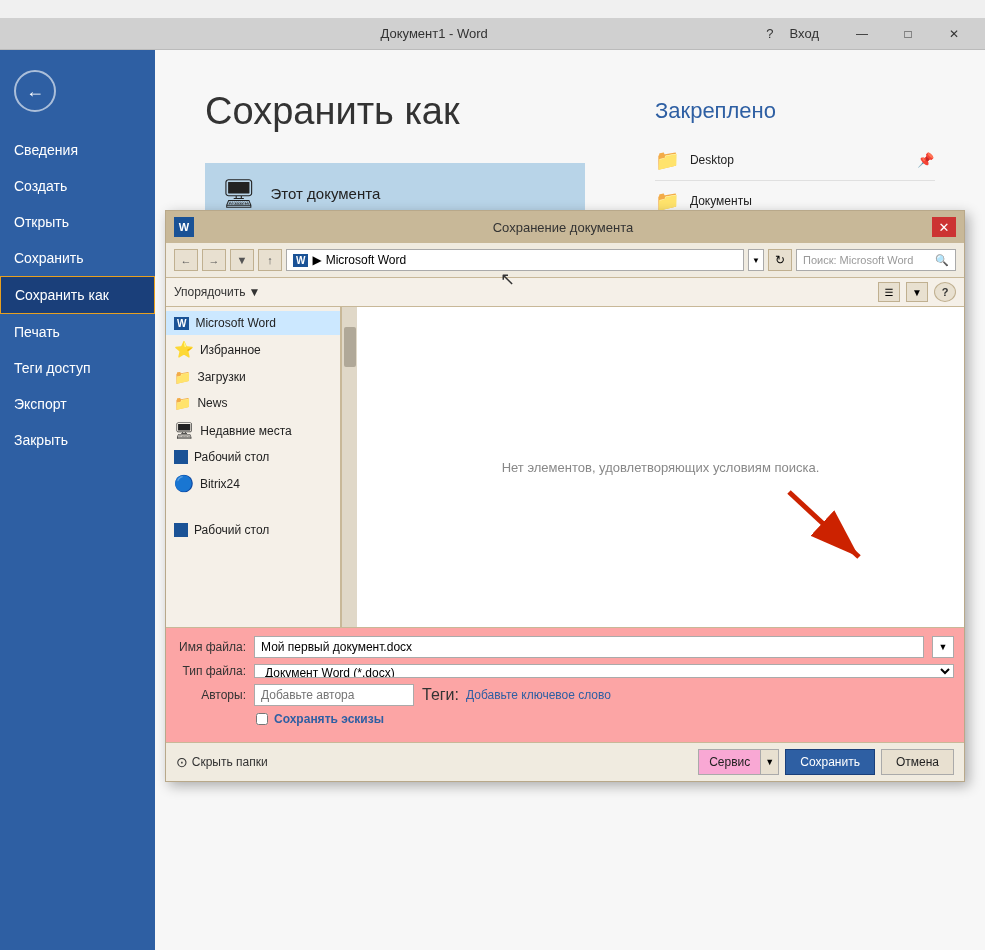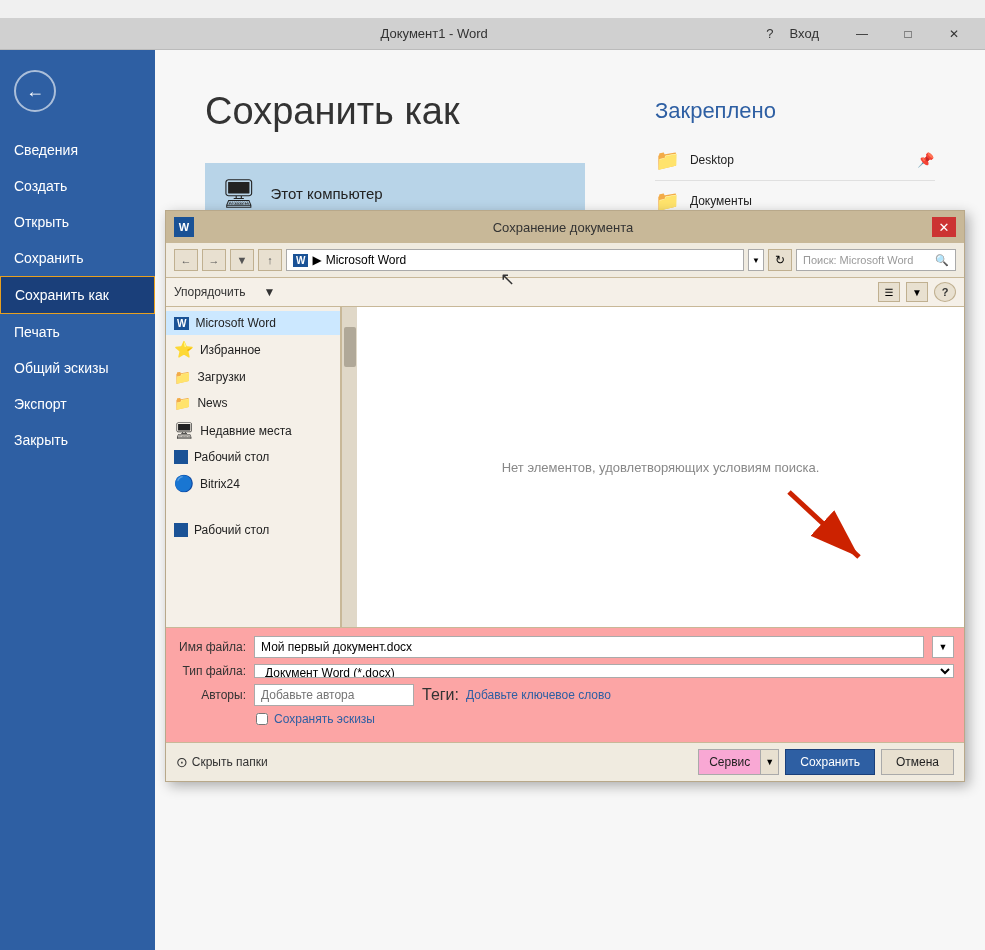--- a/index.html
+++ b/index.html
@@ -283,21 +283,21 @@
       padding: 4px 8px;
       border-bottom: 1px solid #c8b898;
       gap: 6px;
     }
     .toolbar-organize {
       font-size: 12px;
       color: #333;
       cursor: pointer;
       display: flex;
       align-items: center;
-      gap: 18px;
+      gap: 3px;
     }
     .toolbar-spacer { flex: 1; }
     .toolbar-view-btn {
       width: 22px;
       height: 20px;
       border: 1px solid #c0b090;
       background: #e8e0d0;
       cursor: pointer;
       font-size: 10px;
       display: flex;
@@ -438,20 +438,21 @@
     .thumbnail-checkbox {
       width: 12px;
       height: 12px;
       border: 1px solid #888;
       background: white;
     }
     .thumbnail-label {
       font-size: 12px;
       color: #2e5fa3;
       cursor: pointer;
+      font-weight: bold;
     }
 
     
     .dialog-actions {
       display: flex;
       align-items: center;
       padding: 6px 10px;
       background: #f0ebe0;
       border-top: 1px solid #c8b898;
       gap: 6px;
@@ -559,39 +560,39 @@
     <div class="sidebar-item">
       <span>Сохранить</span>
     </div>
     <div class="sidebar-item active">
       <span>Сохранить как</span>
     </div>
     <div class="sidebar-item">
       <span>Печать</span>
     </div>
     <div class="sidebar-item">
-      <span>Общий эскизы</span>
+      <span>Теги доступ</span>
     </div>
     <div class="sidebar-item">
       <span>Экспорт</span>
     </div>
     <div class="sidebar-item">
       <span>Закрыть</span>
     </div>
     <div class="sidebar-spacer"></div>
   </div>
 
   <div class="main-content">
     <h1 class="main-title">Сохранить как</h1>
 
     <div class="save-options">
 
       <div class="save-option">
         <span class="save-option-icon">🖥</span>
-        <span>Этот компьютер</span>
+        <span>Этот документа</span>
       </div>
 
       <div class="save-option browse">
         <span class="save-option-icon">📁</span>
         <span>Обзор</span>
       </div>
     </div>
 
     <div class="pinned-section">
       <div class="pinned-title">Закреплено</div>

